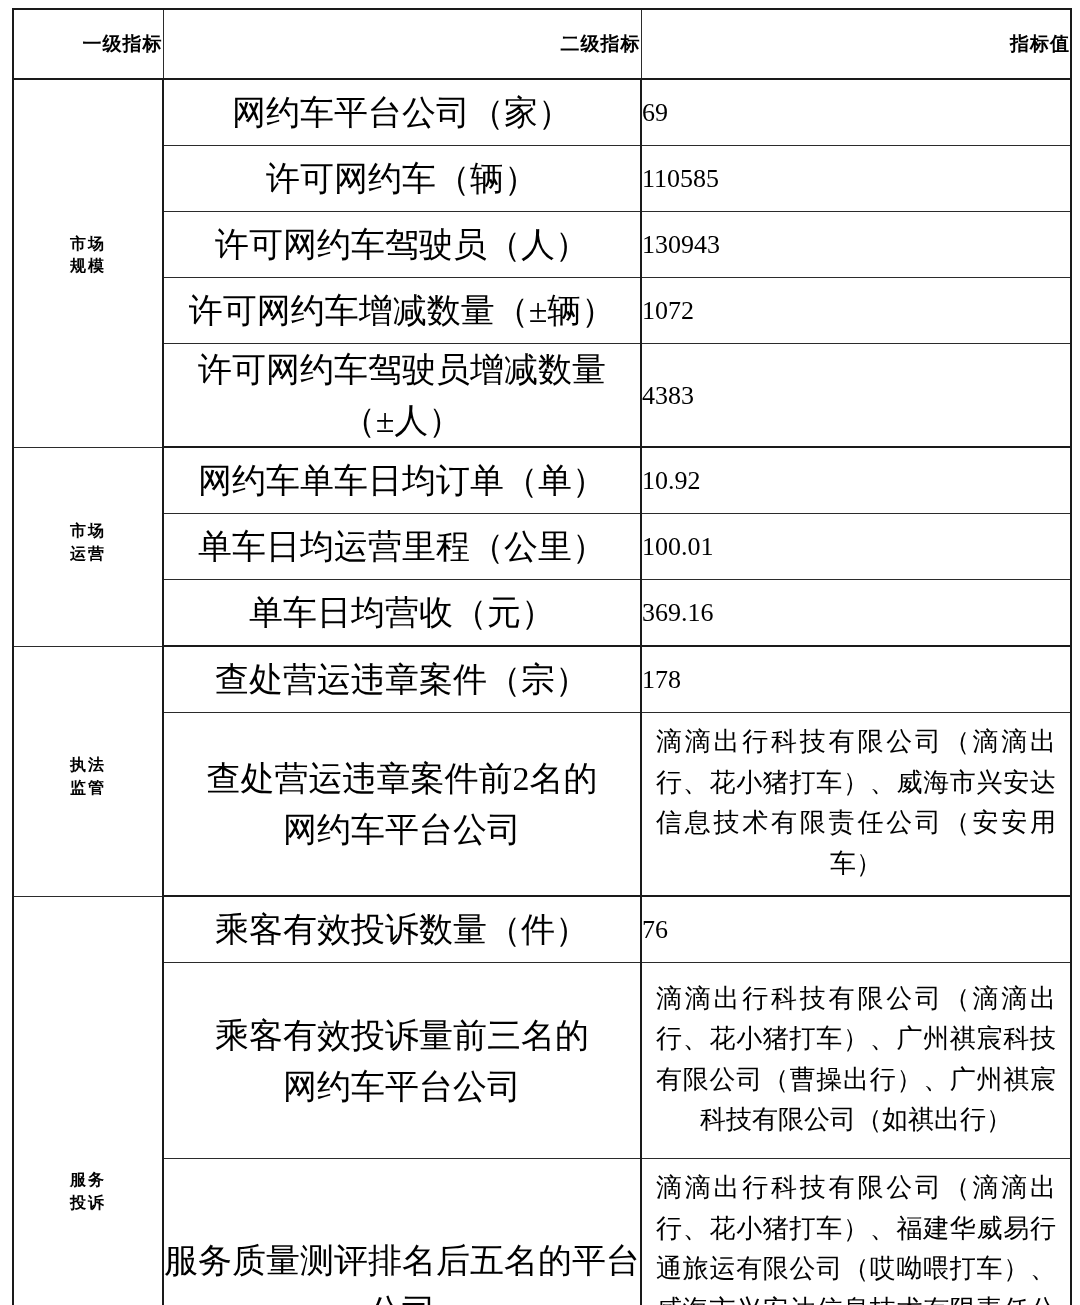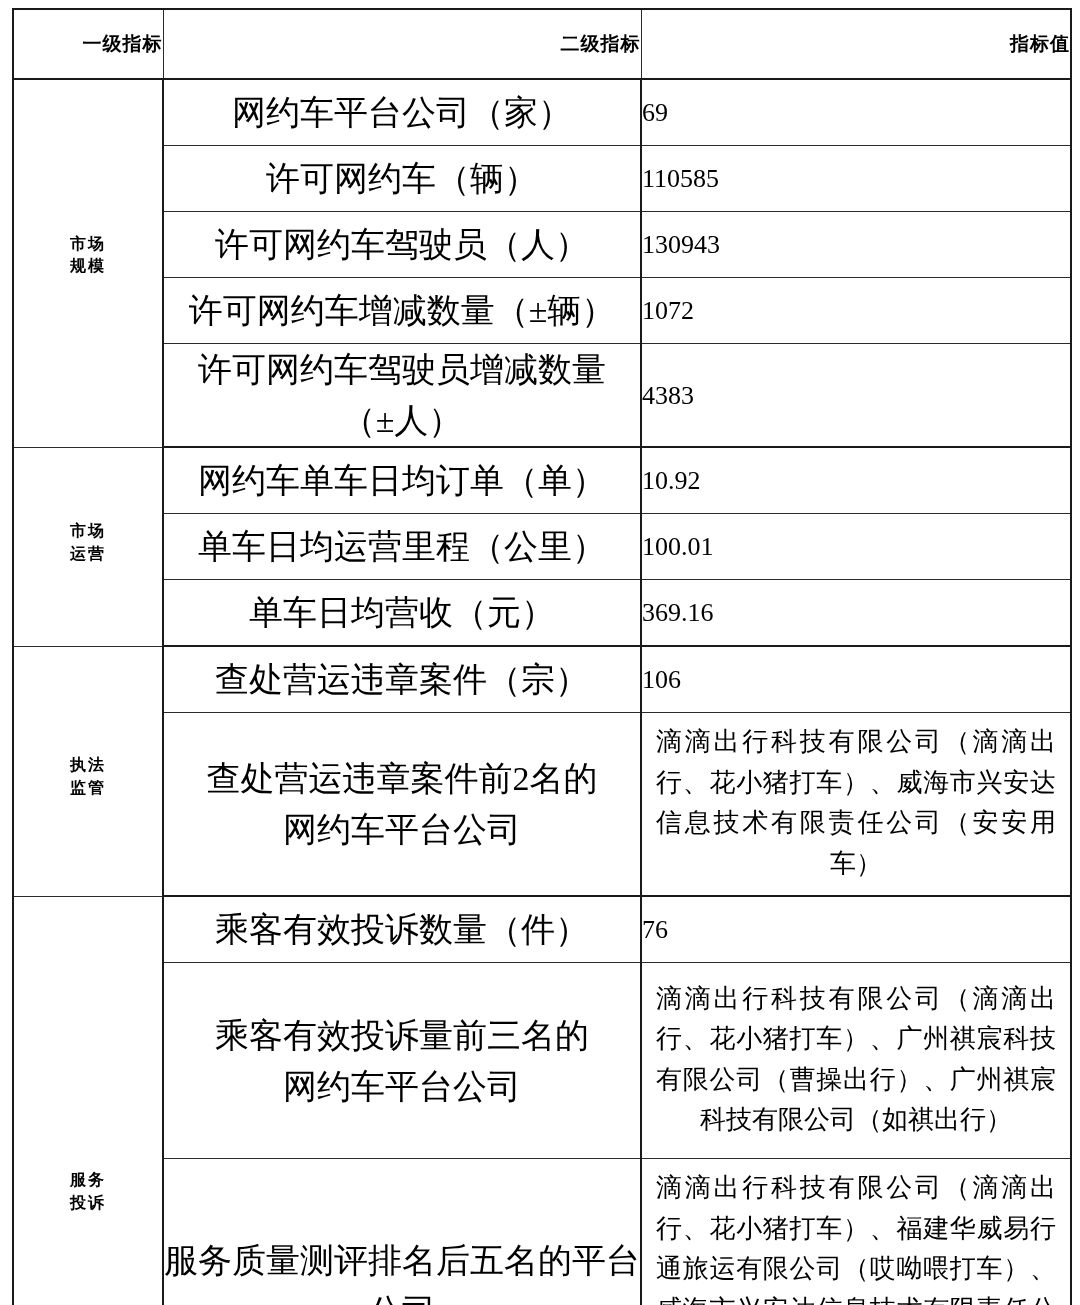--- a/index.html
+++ b/index.html
@@ -162,21 +162,21 @@
         <td class="ind-cell">单车日均营收（元）</td>
         <td class="val-cell">369.16</td>
       </tr>
 
       <tr class="r-num">
         <td class="cat-cell cat-pos-c" rowspan="2">
             <span class="cat-inner">执法
 监管</span>
           </td>
         <td class="ind-cell">查处营运违章案件（宗）</td>
-        <td class="val-cell">106</td>
+        <td class="val-cell">178</td>
       </tr>
       <tr class="r-tall section-end">
         <td class="ind-cell">查处营运违章案件前2名的
 网约车平台公司</td>
         <td class="val-cell long">滴滴出行科技有限公司（滴滴出行、花小猪打车）、威海市兴安达信息技术有限责任公司（安安用车）</td>
       </tr>
 
       <tr class="r-num">
         <td class="cat-cell cat-pos-d" rowspan="3">
             <span class="cat-inner">服务

